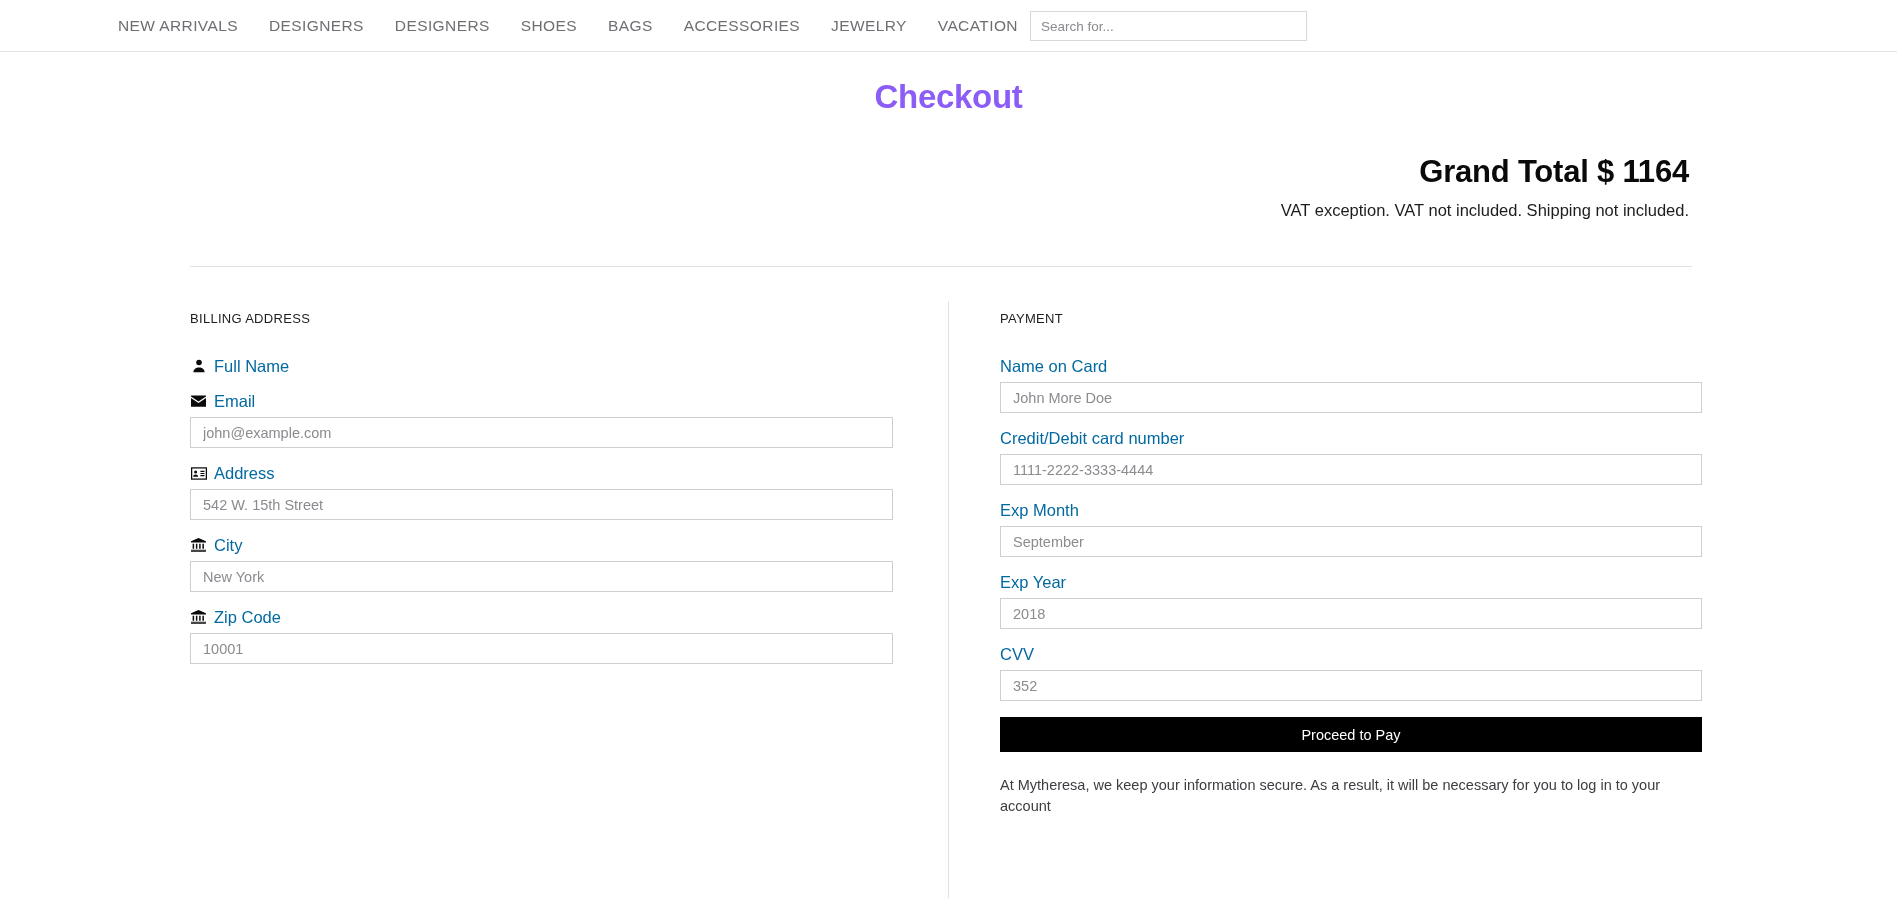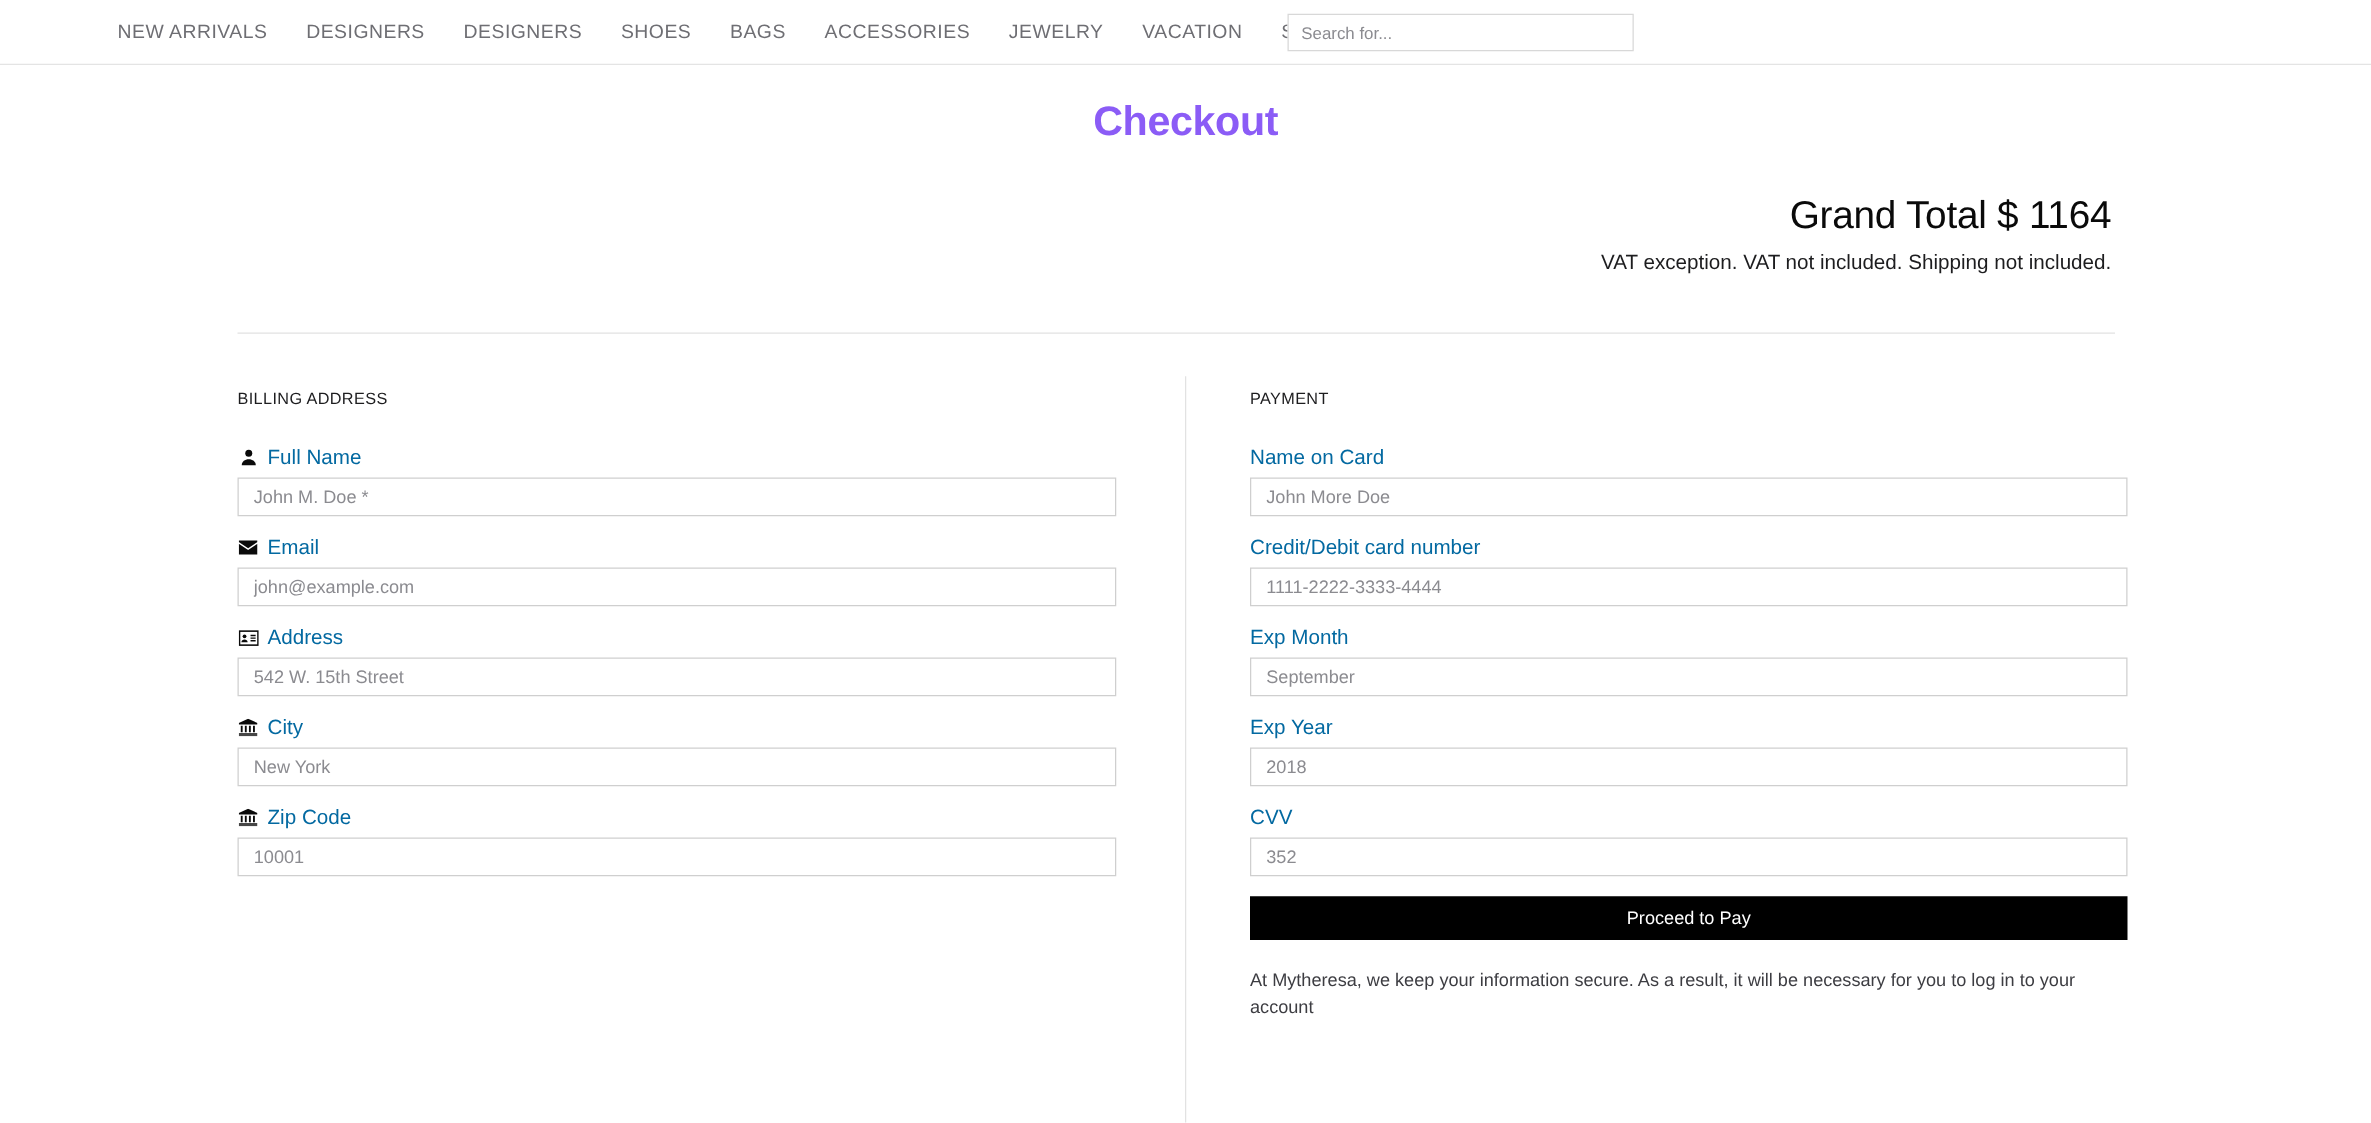--- a/index.html
+++ b/index.html
@@ -16,21 +16,21 @@
     height: 52px;
     border-bottom: 1px solid #e4e4e4;
     display: flex;
     align-items: center;
     position: relative;
   }
   .nav-links {
     display: flex;
     align-items: center;
     gap: 31px;
-    margin-left: 94px;
+    margin-left: 118px;
   }
   .nav-link {
     font-size: 15.5px;
     letter-spacing: 0.4px;
     color: #6e6e73;
     text-decoration: none;
     white-space: nowrap;
     cursor: pointer;
   }
   .search-wrap {
@@ -63,21 +63,21 @@
   }
 
   
   .totals {
     text-align: right;
     padding-right: 208px;
     margin-top: 38px;
   }
   .grand-total {
     font-size: 31px;
-    font-weight: normal;
+    font-weight: bold;
     color: #0a0a0a;
     letter-spacing: -0.2px;
     padding-left: 40px;
   }
   .vat-note {
     font-size: 16.5px;
     color: #1d1d1f;
     margin-top: 11px;
   }
 
@@ -204,21 +204,20 @@
     <div class="field">
       <label class="field-label">
         <span class="ficon">
           <svg width="14" height="14" viewBox="0 0 16 16" fill="currentColor">
               <circle cx="8" cy="4" r="3.2"></circle>
               <path d="M1.6 15c0-3.4 2.9-5.4 6.4-5.4s6.4 2 6.4 5.4z"></path>
             </svg>
         </span>
         <span>Full Name</span>
       </label>
-      <input class="field-input" type="text" placeholder="John M. Doe *" style="">
     </div>
 
     <div class="field">
       <label class="field-label">
         <span class="ficon">
           <svg width="15" height="12" viewBox="0 0 16 12" fill="currentColor">
               <path d="M0 1.2 8 6.6 16 1.2V0H0z"></path>
               <path d="M0 2.7V12h16V2.7L8 8.1z"></path>
             </svg>
         </span>

